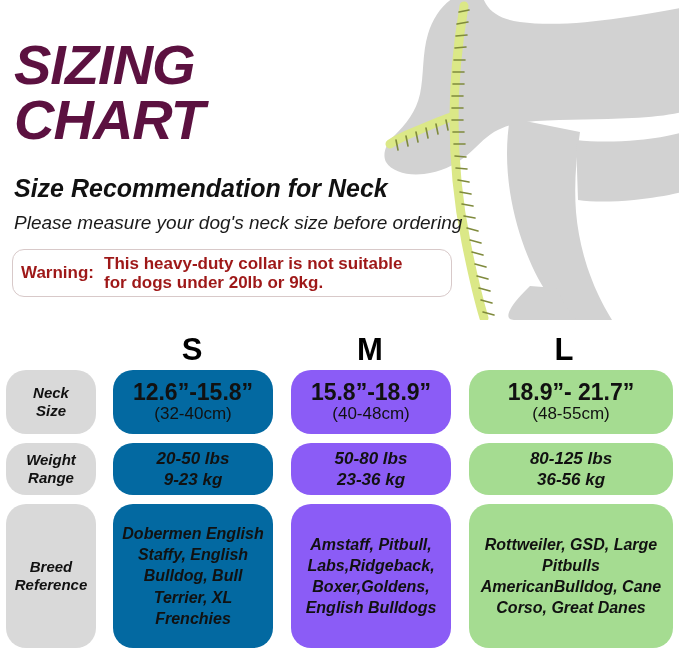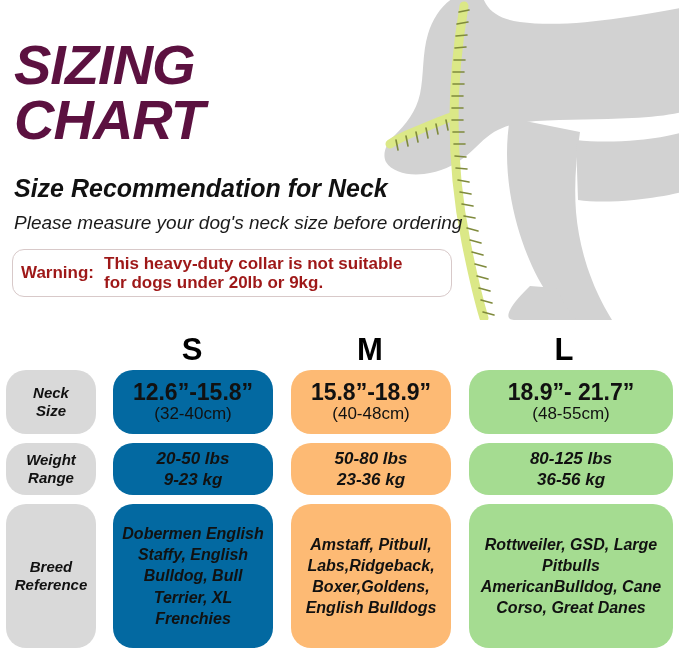--- a/index.html
+++ b/index.html
@@ -144,21 +144,21 @@
     color: #111111;
     margin-right: 17px;
   }
   .cell-s {
     flex: 0 0 160px;
     background: #0369a1;
     margin-right: 18px;
   }
   .cell-m {
     flex: 0 0 160px;
-    background: #fdba74;
+    background: #8b5cf6;
     margin-right: 18px;
   }
   .cell-l {
     flex: 1 1 auto;
     background: #a5dc91;
   }
 
   .row-neck .cell { height: 64px; }
   .row-weight .cell { height: 52px; }
   .row-breed .cell { height: 144px; }

